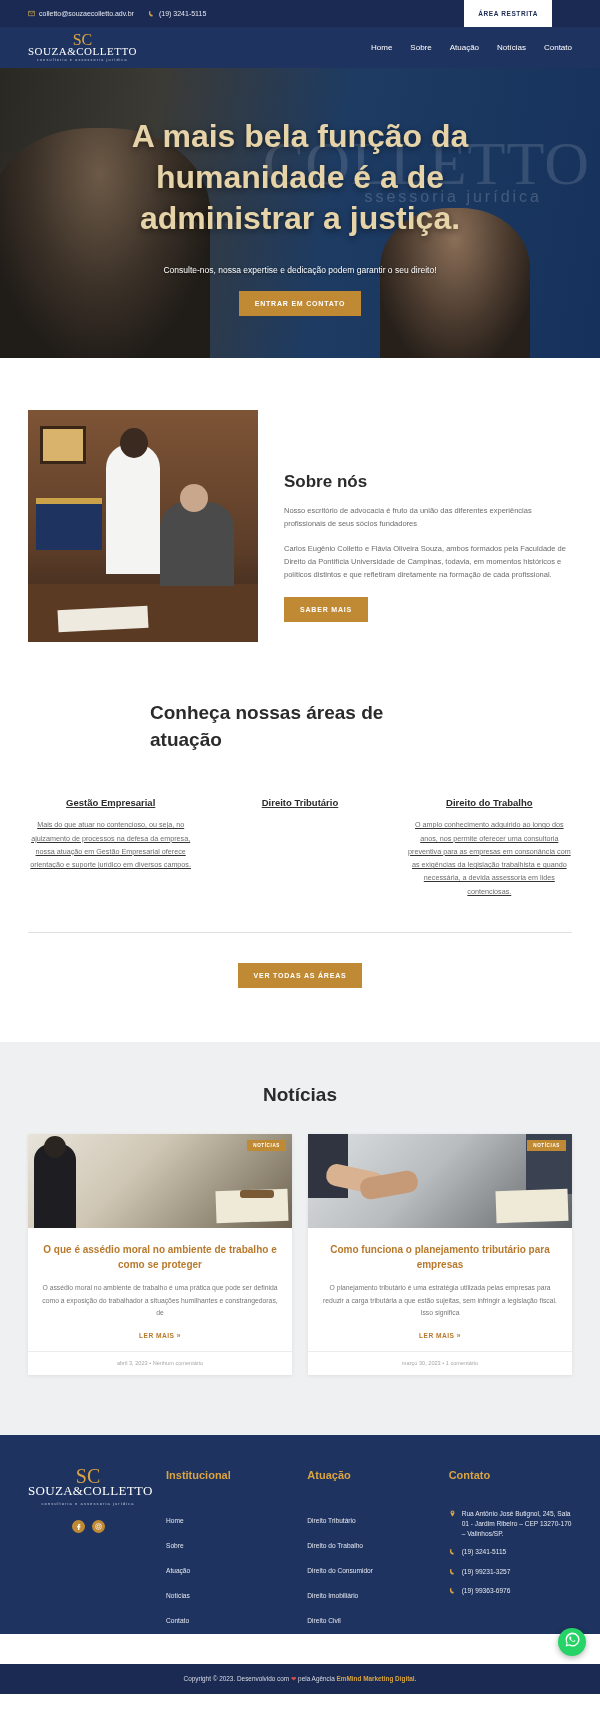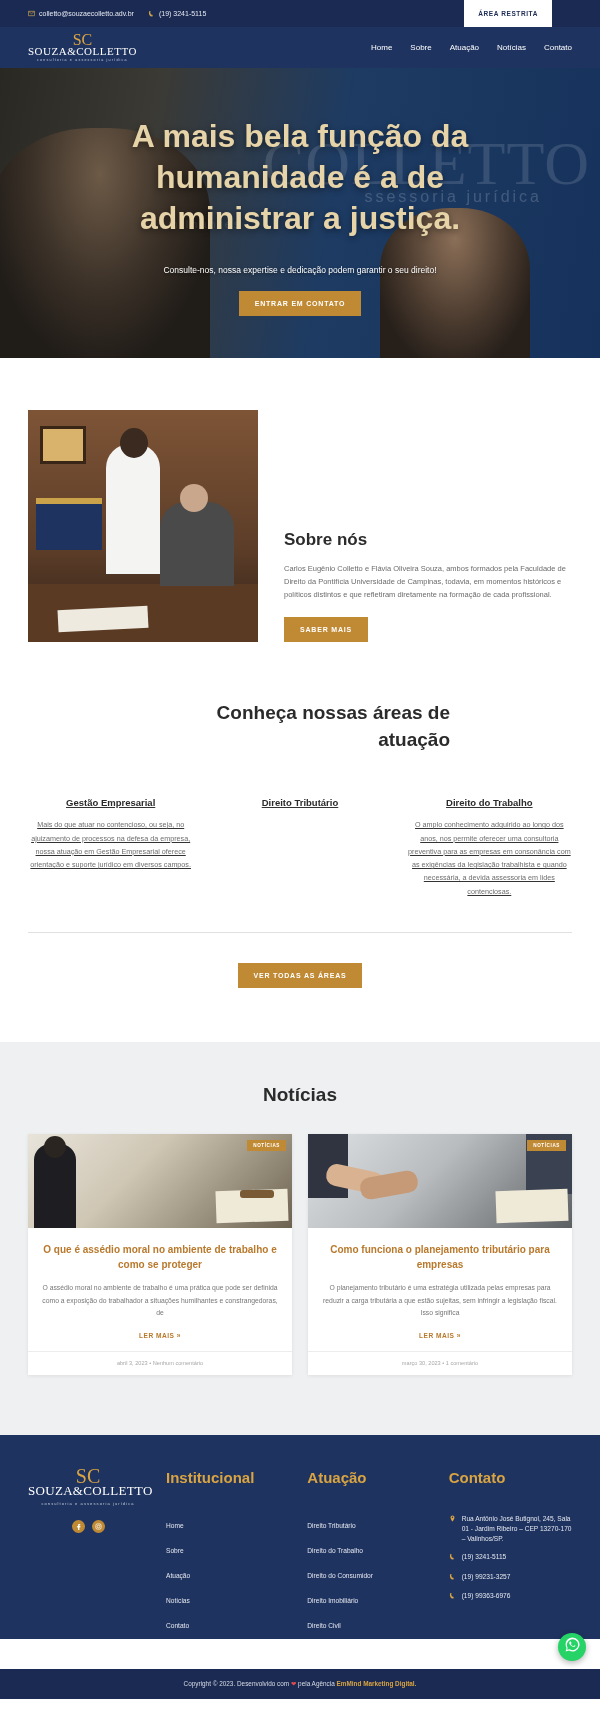--- a/index.html
+++ b/index.html
@@ -129,21 +129,21 @@
     cursor: pointer;
     font-family: "Liberation Sans", sans-serif;
   }
   .hero .btn { margin-top: 16px; }
 
   
   .about {
     display: flex;
     padding: 52px 28px 0 28px;
     gap: 26px;
-    align-items: flex-end;
+    align-items: center;
   }
   .about-photo {
     width: 230px; height: 232px;
     background: linear-gradient(160deg,#8a5a3a 0%,#6b4630 35%,#3b2a20 100%);
     position: relative;
     overflow: hidden;
     flex: none;
   }
   .ph-wall { position:absolute; inset:0; background:linear-gradient(180deg,#7e5436 0%,#5c3d28 60%,#2e2017 100%); }
   .ph-frame { position:absolute; left:12px; top:16px; width:46px; height:38px; background:#d9b26b; border:3px solid #3a2616; }
@@ -157,21 +157,21 @@
   .ph-paper { position:absolute; left:30px; bottom:12px; width:90px; height:22px; background:#efeadf; transform:rotate(-3deg); }
 
   .about-text { padding-top: 42px; flex: 1; }
   .about-text h2 { font-size: 17px; color: #2b2b2b; margin-bottom: 12px; }
   .about-text p { font-size: 7.5px; line-height: 1.75; color: #6c6c6c; margin-bottom: 12px; }
   .about-text .btn { margin-top: 4px; }
 
   
   .areas { padding: 58px 28px 0 28px; }
   .areas h2 {
-    text-align: right;
+    text-align: left;
     font-size: 19px;
     color: #2b2b2b;
     line-height: 1.4;
     max-width: 300px;
     margin: 0 auto 44px auto;
   }
   .cards { display: flex; gap: 24px; text-align: center; }
   .card { flex: 1; text-decoration: underline; }
   .card h3 { font-size: 9.5px; color: #2b2b2b; margin-bottom: 10px; }
   .card p { font-size: 7.2px; line-height: 1.85; color: #6c6c6c; }
@@ -217,21 +217,21 @@
   
   .footer { background: #1f3360; padding: 34px 28px 0 28px; display: flex; gap: 18px; }
   .f-brand { width: 120px; }
   .f-brand .mark { color:#d9a441; font-size:20px; line-height:14px; font-family:"Liberation Serif", serif; text-align:center; }
   .f-brand .name { color:#fff; font-size:13px; text-align:center; font-family:"Liberation Serif", serif; letter-spacing:.3px; }
   .f-brand .sub { color:#c8cede; font-size:4px; letter-spacing:1.1px; text-align:center; margin-top:2px; }
   .socials { display:flex; gap:7px; justify-content:center; margin-top:14px; }
   .soc { width:13px; height:13px; border-radius:50%; background:#c08a35; display:flex; align-items:center; justify-content:center; }
   .soc svg { width:7px; height:7px; fill:#fff; }
   .f-col { flex: 1; }
-  .f-col h4 { color: #d9a441; font-size: 15px; margin-bottom: 28px; }
+  .f-col h4 { color: #d9a441; font-size: 11px; margin-bottom: 28px; }
   .f-col ul { list-style: none; }
   .f-col li { margin-bottom: 7px; }
   .f-col a { color: #e4e7ef; font-size: 6.6px; text-decoration: none; }
   .f-contact-row { display: flex; gap: 6px; margin-bottom: 8px; align-items: flex-start; }
   .f-contact-row svg { width: 7px; height: 7px; fill: #d9a441; flex: none; margin-top: 1px; }
   .f-contact-row span { color: #e4e7ef; font-size: 6.6px; line-height: 1.55; }
   .copybar {
     background: #1b2a52;
     text-align: center;
     padding: 11px 0;
@@ -316,20 +316,21 @@
       <div class="ph-shelf2"></div>
       <div class="ph-desk"></div>
       <div class="ph-p2"></div>
       <div class="ph-p2h"></div>
       <div class="ph-p1"></div>
       <div class="ph-p1h"></div>
       <div class="ph-paper"></div>
     </div>
     <div class="about-text">
       <h2>Sobre nós</h2>
+      <p>Nosso escritório de advocacia é fruto da união das diferentes experiências profissionais de seus sócios fundadores</p>
       <p>Carlos Eugênio Colletto e Flávia Oliveira Souza, ambos formados pela Faculdade de Direito da Pontifícia Universidade de Campinas, todavia, em momentos históricos e políticos distintos e que refletiram diretamente na formação de cada profissional.</p>
       <button class="btn">SABER MAIS</button>
     </div>
   </div>
 
   <div class="areas">
     <h2>Conheça nossas áreas de atuação</h2>
     <div class="cards">
       <div class="card">
         <h3>Gestão Empresarial</h3>

